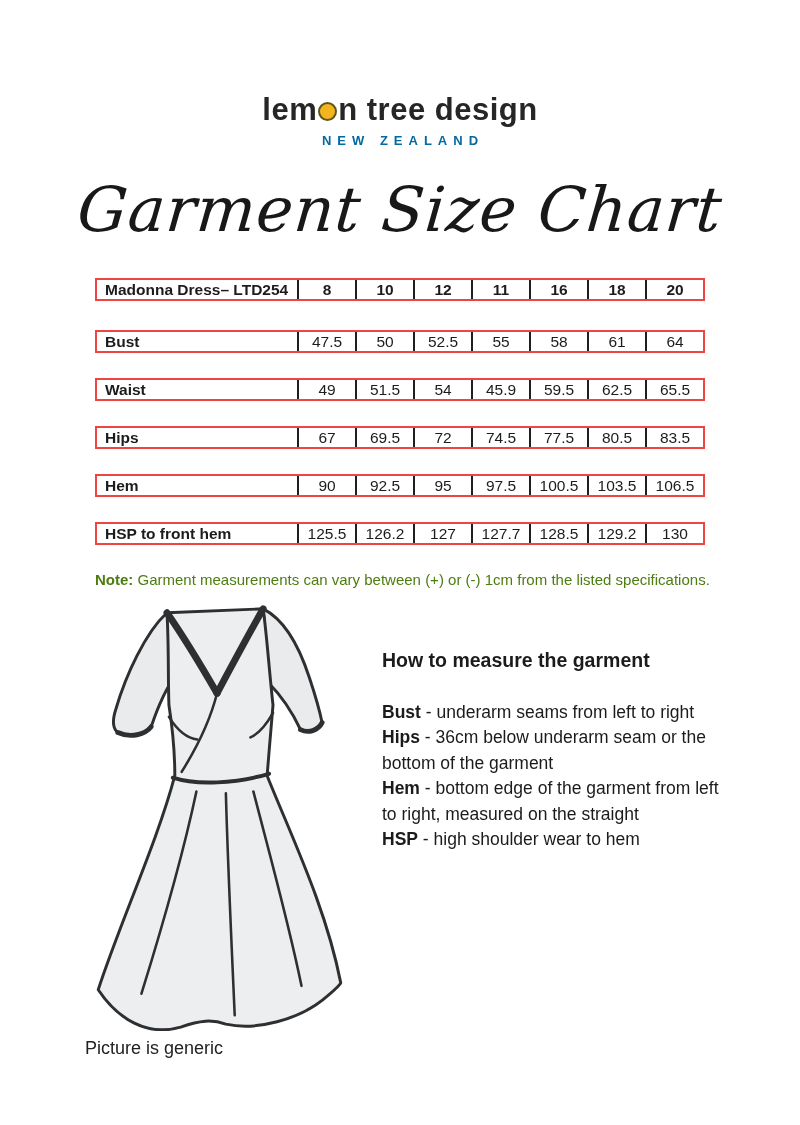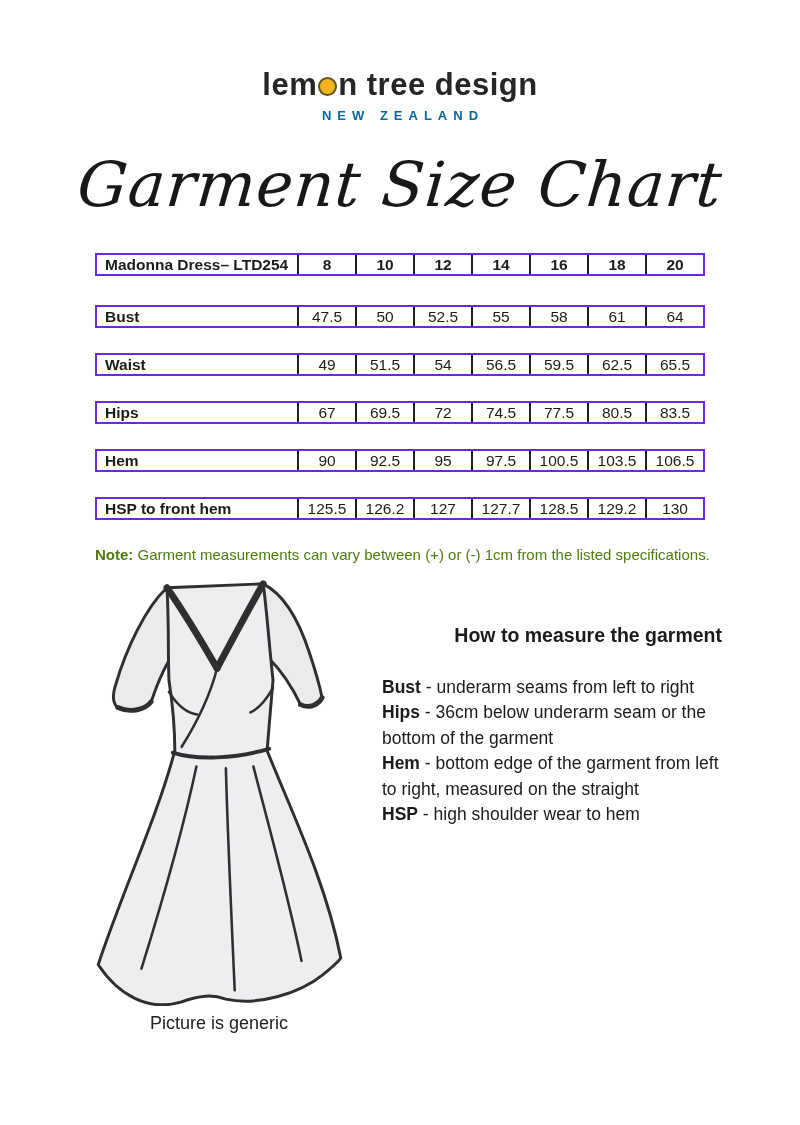--- a/index.html
+++ b/index.html
@@ -7,21 +7,21 @@
     position:relative;
     width:800px; height:1125px;
     margin:0 auto;
     background:#ffffff;
     font-family:"Liberation Sans", sans-serif;
     color:#1c1c1c;
     overflow:hidden;
   }
 
   
-  .logo-block { text-align:center; padding-top:68px; }
+  .logo-block { text-align:center; padding-top:85px;margin-top:8px; }
   .brand {
     font-size:31px; font-weight:600; letter-spacing:0.5px; color:#262626;
     line-height:1.1;
   }
   .brand-dot {
     display:inline-block; width:19px; height:19px; border-radius:50%;
     background:#f3b41d; border:2px solid #5d561f;
     vertical-align:-1px; margin:0 1px; box-sizing:border-box;
   }
   .country {
@@ -37,46 +37,46 @@
     font-size:62px; letter-spacing:1px;
     color:#181818;
     margin-top:20px; line-height:1.35;
     transform:skewX(-5deg);
   }
 
   
   .size-table { margin:26px 95px 0 95px; width:610px; box-sizing:border-box; }
   .trow {
     display:flex; height:23px; box-sizing:border-box;
-    border:2px solid #6d28d9; margin-bottom:25px;
+    border:2px solid #ef4444; margin-bottom:25px;
     background:#fff;
   }
   .trow.thead { margin-bottom:29px; }
   .trow:last-child { margin-bottom:0; }
   .cell {
     box-sizing:border-box; display:flex; align-items:center; justify-content:center;
     font-size:15.5px; line-height:1; white-space:nowrap;
   }
   .cell.label { width:200px; justify-content:flex-start; padding-left:8px; font-weight:700; }
   .cell.val { flex:1; border-left:2px solid #1f1f1f; }
   .thead .cell.val { font-weight:700; }
 
   
   .note { margin:26px 70px 0 95px; font-size:15px; color:#4d7c0f; }
   .note b { font-weight:700; }
 
   
   .content { display:flex; margin:11px 75px 0 85px; }
   .dress-col { width:275px; flex:none; }
   .dress-svg { display:block; width:268px; height:432px; }
-  .caption { text-align:center; font-size:18px; color:#222; margin-top:7px; width:268px; }
+  .caption { font-size:18px; color:#222; margin-top:7px; width:268px; }
 
   .howto-col { width:340px; flex:none; padding-left:22px; padding-top:48px;
                font-size:17.5px; line-height:25.5px; color:#1b1b1b; }
-  .howto-heading { font-size:19.5px; font-weight:700; margin:0 0 26px 0; line-height:27px;text-align:right; }
+  .howto-heading { font-size:19.5px; font-weight:700; margin:0 0 26px 0; line-height:27px; }
   .defs { margin:0; }
   .def-term { font-weight:700; }
   .footnote { margin:38px 0 0 0; }
 </style>
 </head>
 <body>
 
 <div class="page">
 
   <div class="logo-block">
@@ -85,41 +85,41 @@
   </div>
 
   <div class="script-title">Garment Size Chart</div>
 
   <div class="size-table">
       <div class="trow thead">
         <div class="cell label">Madonna Dress– LTD254</div>
         <div class="cell val">8</div>
         <div class="cell val">10</div>
         <div class="cell val">12</div>
-        <div class="cell val">14</div>
+        <div class="cell val">11</div>
         <div class="cell val">16</div>
         <div class="cell val">18</div>
         <div class="cell val">20</div>
       </div>
       <div class="trow">
         <div class="cell label">Bust</div>
         <div class="cell val">47.5</div>
         <div class="cell val">50</div>
         <div class="cell val">52.5</div>
         <div class="cell val">55</div>
         <div class="cell val">58</div>
         <div class="cell val">61</div>
         <div class="cell val">64</div>
       </div>
       <div class="trow">
         <div class="cell label">Waist</div>
         <div class="cell val">49</div>
         <div class="cell val">51.5</div>
         <div class="cell val">54</div>
-        <div class="cell val">56.5</div>
+        <div class="cell val">45.9</div>
         <div class="cell val">59.5</div>
         <div class="cell val">62.5</div>
         <div class="cell val">65.5</div>
       </div>
       <div class="trow">
         <div class="cell label">Hips</div>
         <div class="cell val">67</div>
         <div class="cell val">69.5</div>
         <div class="cell val">72</div>
         <div class="cell val">74.5</div>

